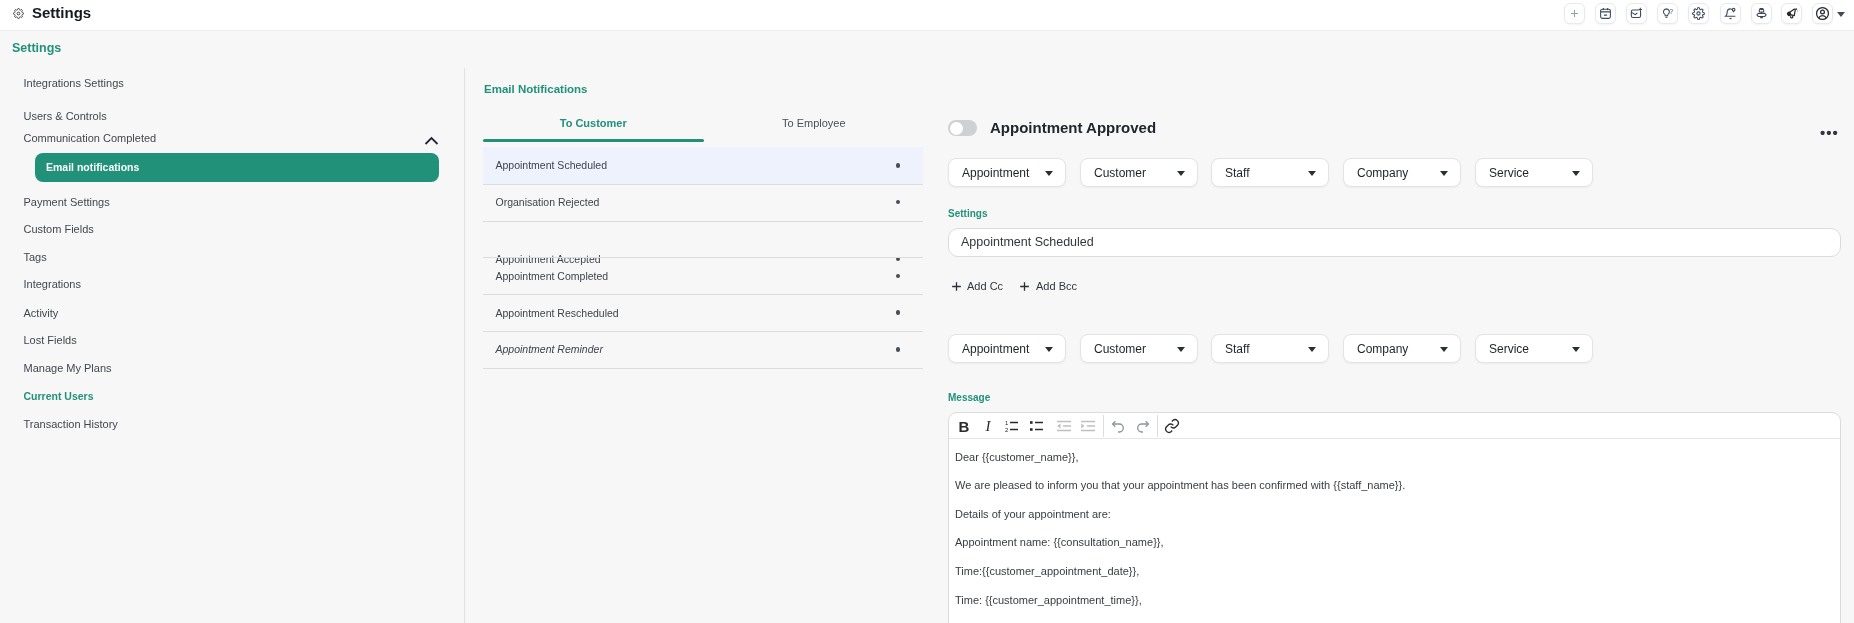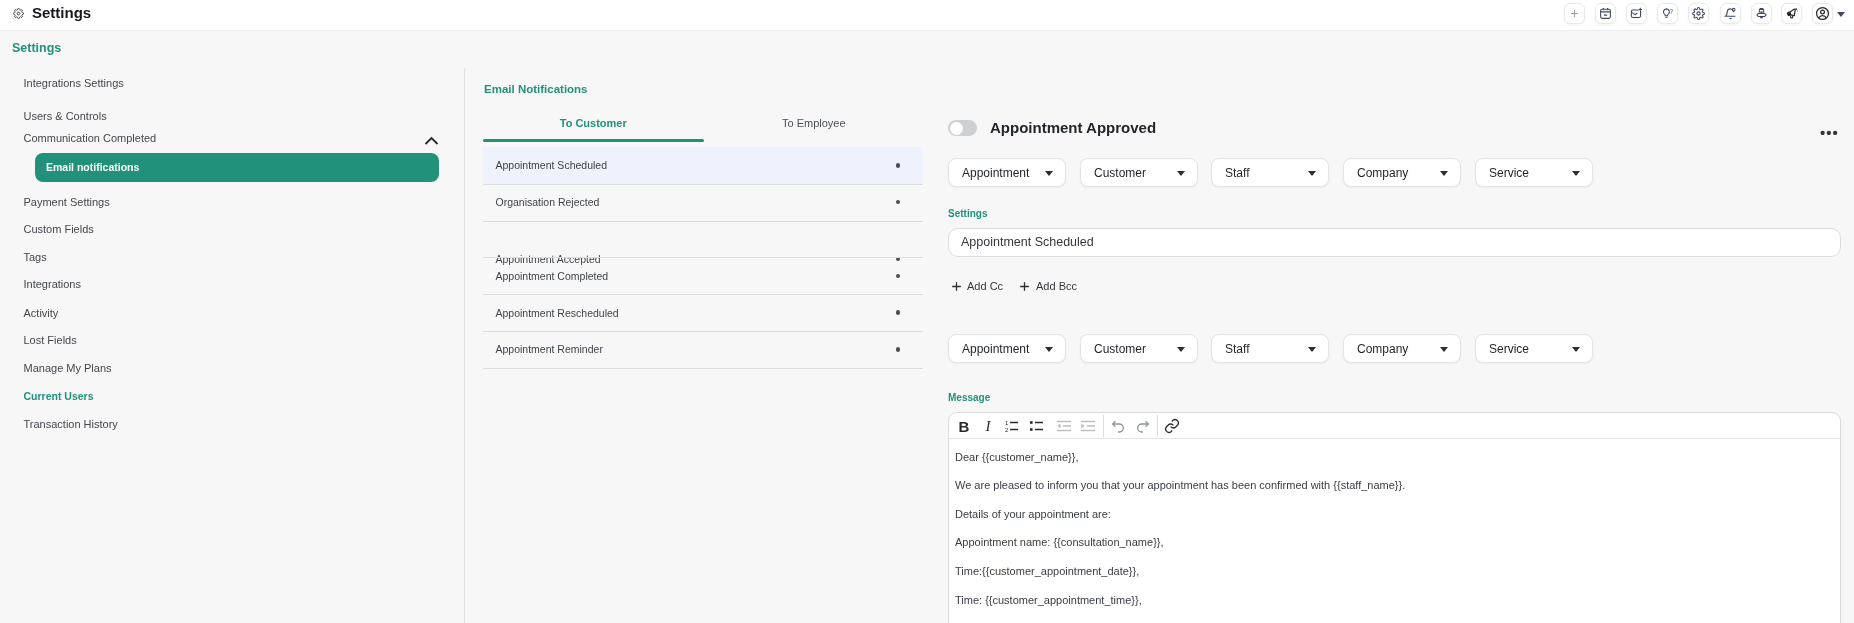--- a/index.html
+++ b/index.html
@@ -155,21 +155,21 @@
     <span class="dot"></span>
   </div>
 <div class="abs row" style="top:257.4px;">
     <span class="lbl">Appointment Completed</span>
     <span class="dot"></span>
   </div>
 <div class="abs row" style="top:294.2px;">
     <span class="lbl">Appointment Rescheduled</span>
     <span class="dot"></span>
   </div>
-<div class="abs row" style="top:331px;">
+<div class="abs row" style="top:331px;font-style:italic;">
     <span class="lbl">Appointment Reminder</span>
     <span class="dot"></span>
   </div>
 <div class="abs rsep" style="top:183.8px"></div>
 <div class="abs rsep" style="top:220.6px"></div>
 <div class="abs rsep" style="top:257.4px"></div>
 <div class="abs rsep" style="top:294.2px"></div>
 <div class="abs rsep" style="top:331px"></div>
 <div class="abs rsep" style="top:367.8px"></div>
 

